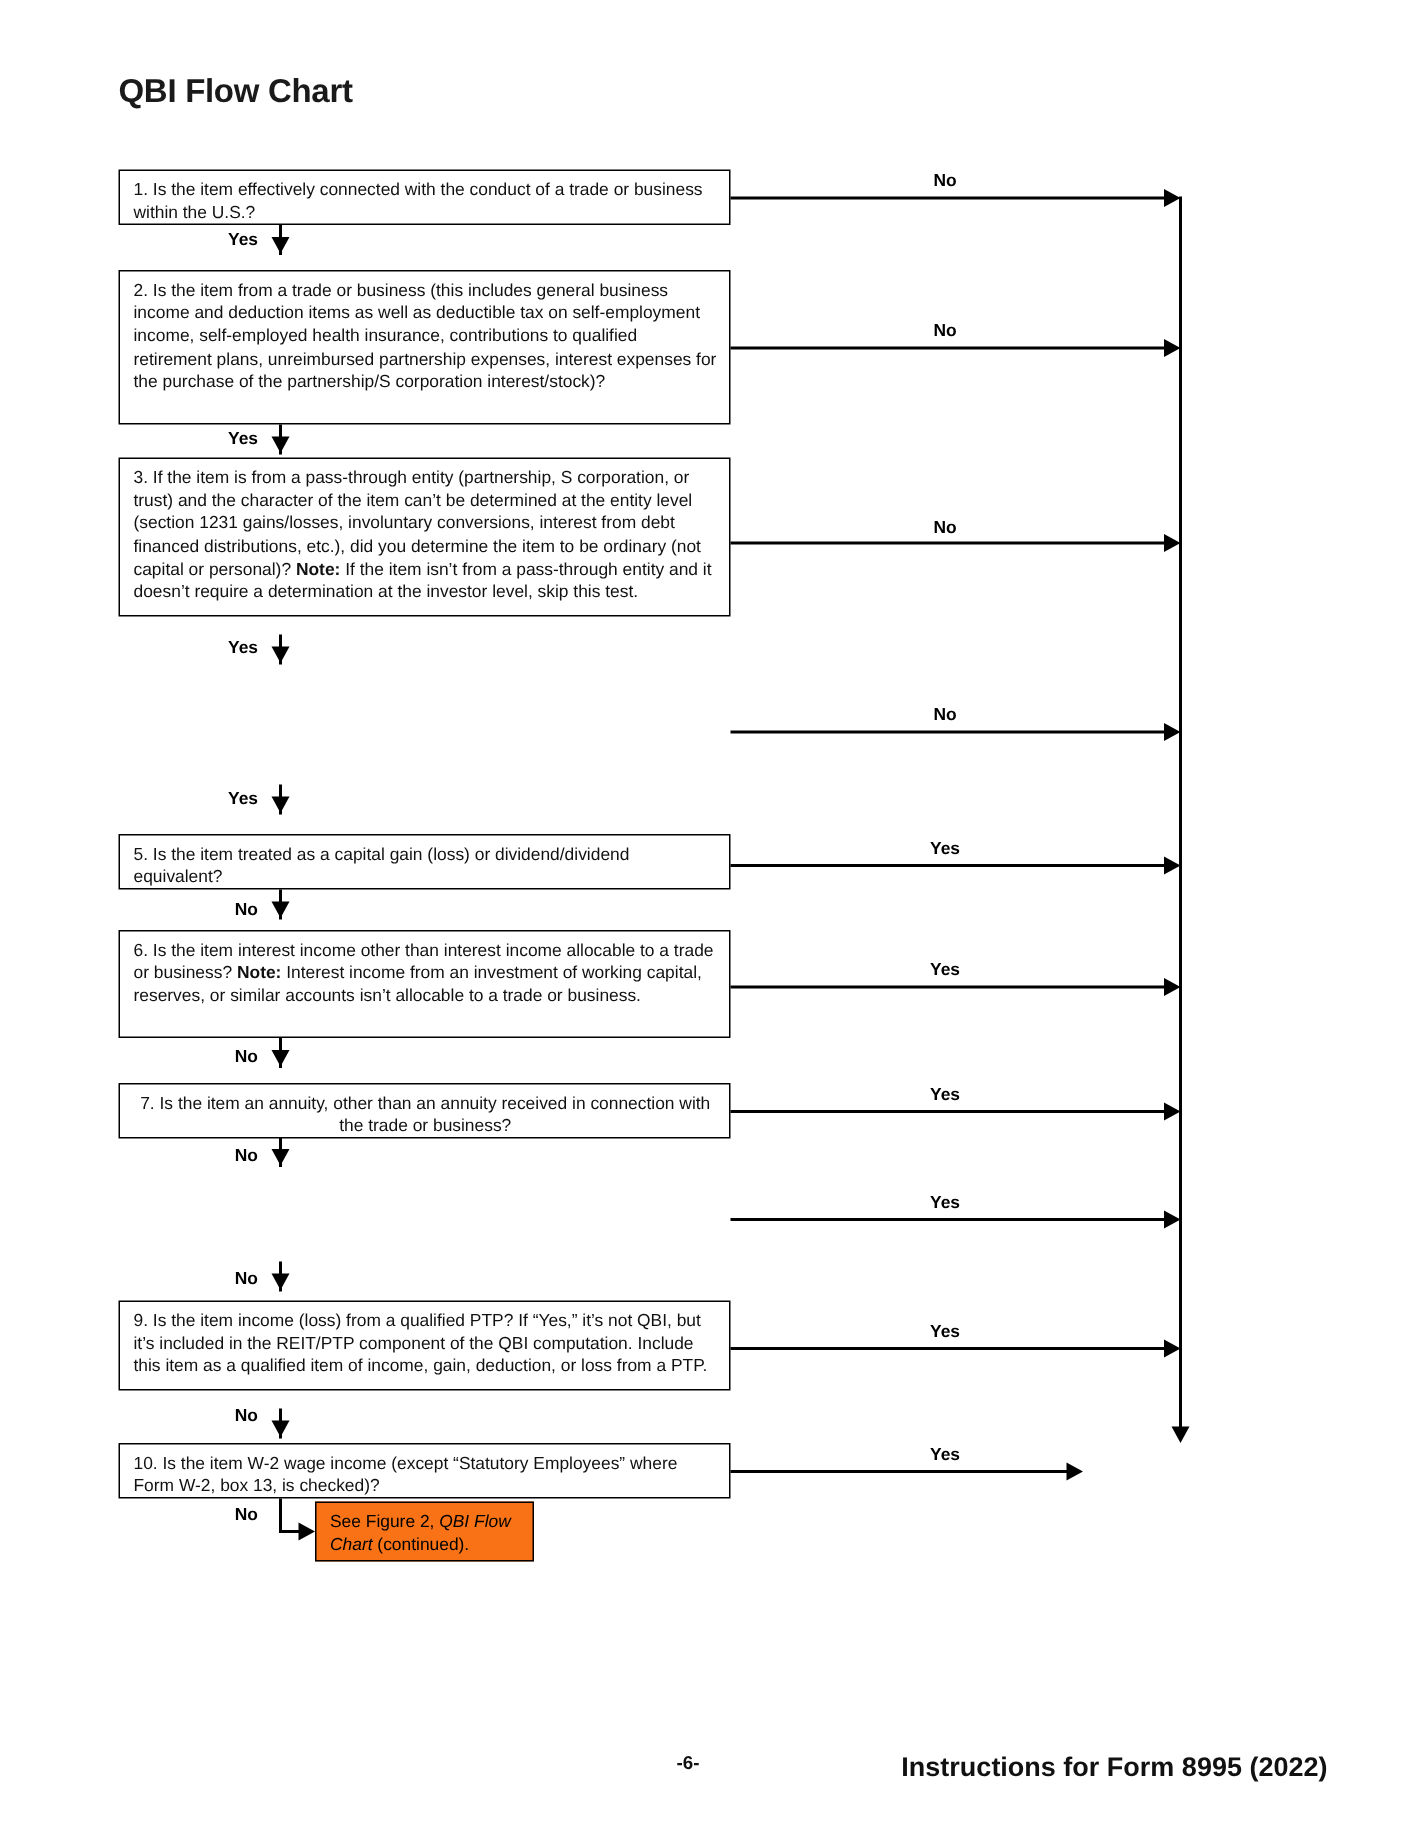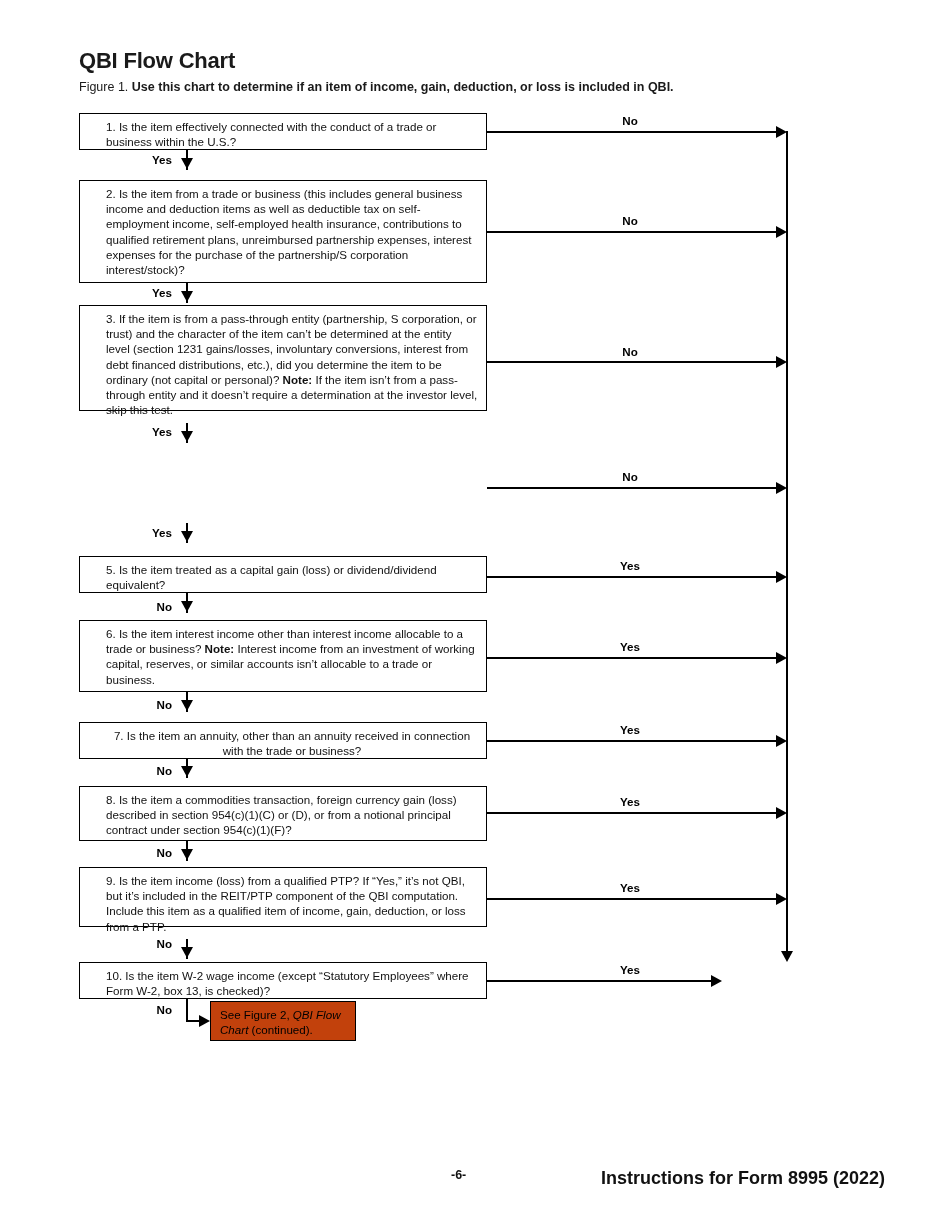--- a/index.html
+++ b/index.html
@@ -42,21 +42,21 @@
 
   
   .qbox {
     position: absolute;
     left: 79px;
     width: 408px;
     border: 1.4px solid #000;
     box-sizing: border-box;
     font-size: 11.6px;
     line-height: 15.2px;
-    padding: 5px 8px 5px 26px;
+    padding: 5px 8px 5px 9px;
     color: #111;
     background: #fff;
   }
   .qbox b { font-weight: bold; }
 
   
   #isnt-qbi-box {
     position: absolute;
     left: 725px;
     top: 962px;
@@ -75,21 +75,21 @@
     position: absolute;
     left: 210px;
     top: 1001px;
     width: 146px;
     height: 40px;
     border: 1.4px solid #000;
     box-sizing: border-box;
     font-size: 11.6px;
     line-height: 15.2px;
     padding: 5px 0 0 9px;
-    background: #c2410c;
+    background: #f97316;
   }
   #figure2-box i { font-style: italic; }
 
   
   .vline {
     position: absolute;
     width: 1.6px;
     background: #000;
   }
   .hline {
@@ -147,24 +147,20 @@
     white-space: nowrap;
   }
 </style>
 </head>
 <body>
 
 <div id="page">
 
   <div id="chart-title">QBI Flow Chart</div>
 
-  <div id="figure-caption">
-    <span class="fig-label">Figure 1.</span>
-    <span class="fig-bold">Use this chart to determine if an item of income, gain, deduction, or loss is included in QBI.</span>
-  </div>
 
   <div class="qbox" id="qbox1" style="top:113px; height:37px;">
     <span>1. Is the item effectively connected with the conduct of a trade or business within the U.S.?</span>
   </div>
 
   <div class="vline" style="left:186px; top:150px; height:20px;"></div>
   <div class="arrow-down" style="left:180.5px; top:158px;"></div>
   <div class="branch-label label-left" style="left:130px; top:153px; width:42px;">Yes</div>
 
   <div class="hline" style="left:487px; top:131px; width:294px;"></div>
@@ -221,23 +217,20 @@
   <div class="qbox" id="qbox7" style="top:722px; height:37px;text-align:center;">
     <span>7. Is the item an annuity, other than an annuity received in connection with the trade or business?</span>
   </div>
   <div class="vline" style="left:186px; top:758px; height:20px;"></div>
   <div class="arrow-down" style="left:180.5px; top:766px;"></div>
   <div class="branch-label label-left" style="left:130px; top:764px; width:42px;">No</div>
   <div class="hline" style="left:487px; top:740px; width:294px;"></div>
   <div class="arrow-right" style="left:776px; top:734.5px;"></div>
   <div class="branch-label label-right" style="left:600px; top:723px;">Yes</div>
 
-  <div class="qbox" id="qbox8" style="top:786px; height:55px;">
-    <span>8. Is the item a commodities transaction, foreign currency gain (loss) described in section 954(c)(1)(C) or (D), or from a notional principal contract under section 954(c)(1)(F)?</span>
-  </div>
   <div class="vline" style="left:186px; top:841px; height:20px;"></div>
   <div class="arrow-down" style="left:180.5px; top:849px;"></div>
   <div class="branch-label label-left" style="left:130px; top:846px; width:42px;">No</div>
   <div class="hline" style="left:487px; top:812px; width:294px;"></div>
   <div class="arrow-right" style="left:776px; top:806.5px;"></div>
   <div class="branch-label label-right" style="left:600px; top:795px;">Yes</div>
 
   <div class="qbox" id="qbox9" style="top:867px; height:60px;">
     <span>9. Is the item income (loss) from a qualified PTP? If “Yes,” it’s not QBI, but it’s included in the REIT/PTP component of the QBI computation. Include this item as a qualified item of income, gain, deduction, or loss from a PTP.</span>
   </div>

